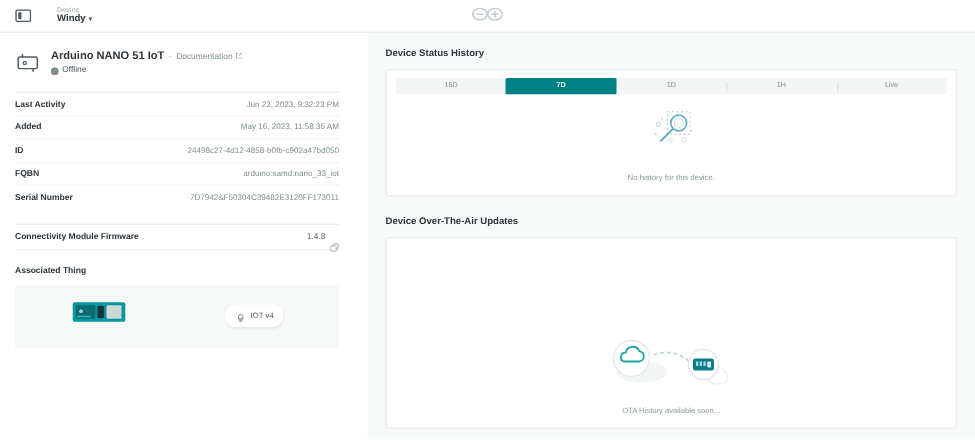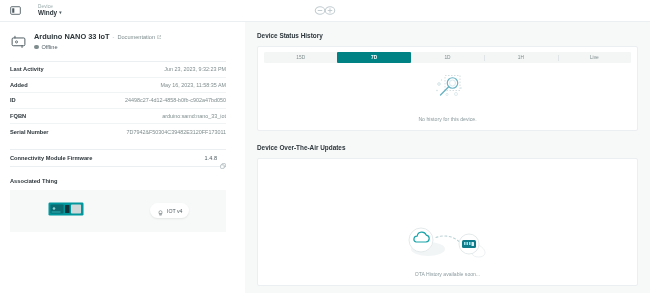--- a/index.html
+++ b/index.html
@@ -196,21 +196,21 @@
       <div class="device-head">
         <span class="board-icon">
           <svg width="17" height="17" viewBox="0 0 24 24" fill="none">
             <rect x="3" y="7" width="18" height="11" rx="1.6" stroke="#4e5b61" stroke-width="1.4"></rect>
             <path d="M7 7V4.6M17 18v2.4" stroke="#4e5b61" stroke-width="1.4" stroke-linecap="round"></path>
             <circle cx="9.2" cy="12.6" r="1.5" stroke="#4e5b61" stroke-width="1.2"></circle>
           </svg>
         </span>
         <div>
           <div class="device-title-row">
-            <span>Arduino NANO 33 IoT</span>
+            <span>Arduino NANO 51 IoT</span>
             <span class="dash">-</span>
             <a class="doc-link" href="#">
               <span>Documentation</span>
               <span>
                 <svg width="4.5" height="4.5" viewBox="0 0 12 12" fill="none">
                   <path d="M4.5 1.6H1.8v8.6h8.6V7.5" stroke="#7f8c8d" stroke-width="1.2"></path>
                   <path d="M7.2 1.6h3.2v3.2M10.4 1.6 5.6 6.4" stroke="#7f8c8d" stroke-width="1.2"></path>
                 </svg>
               </span>
             </a>

